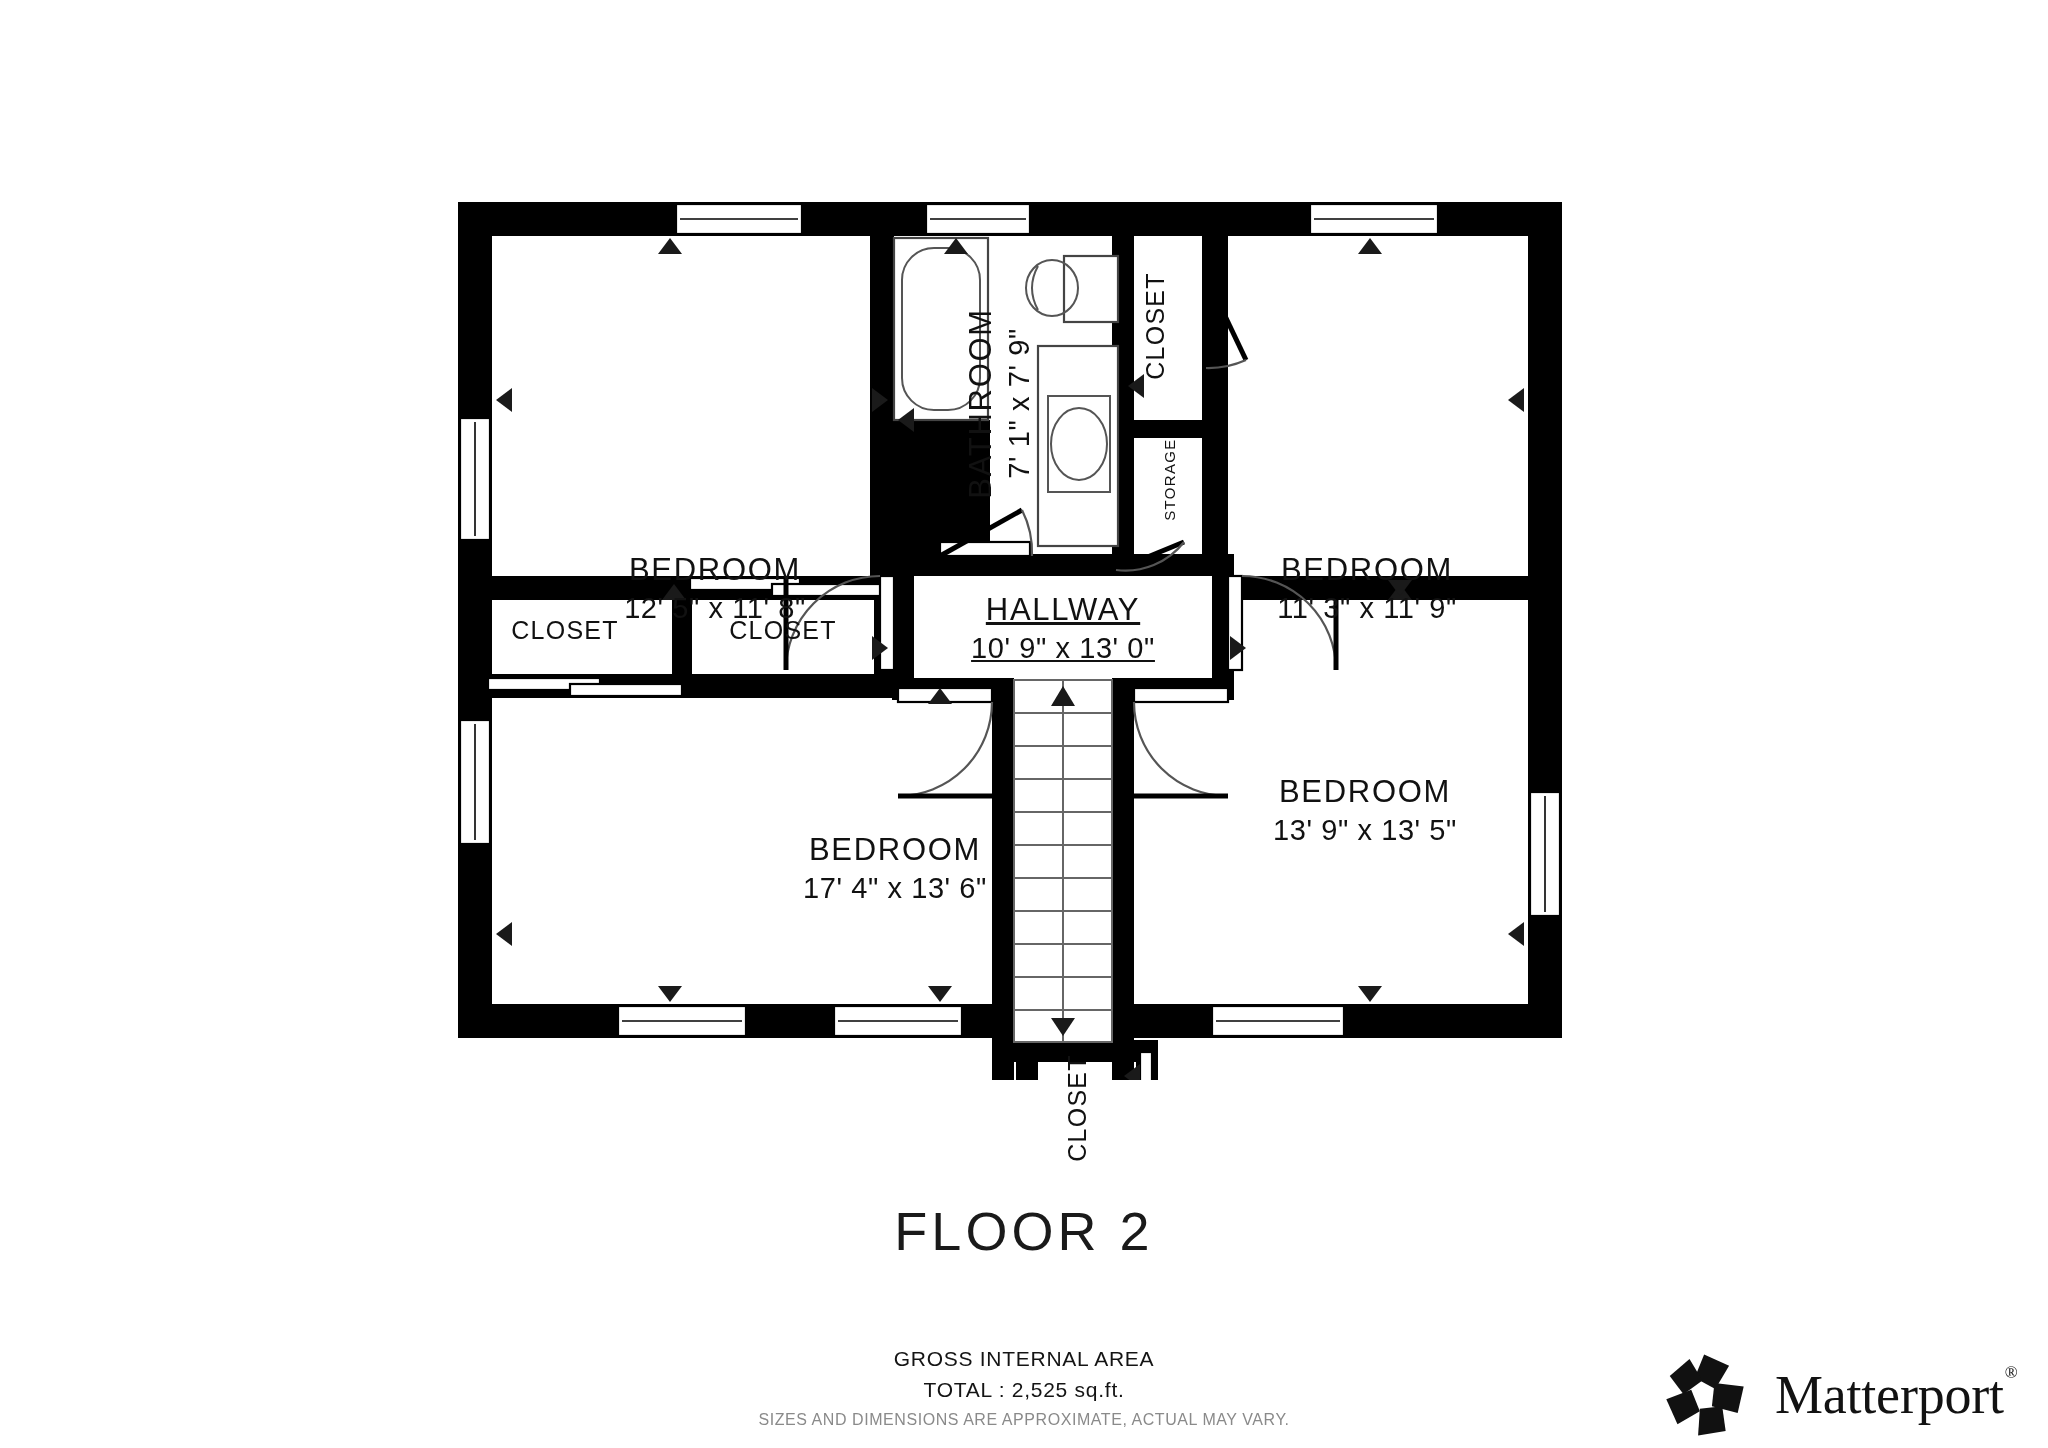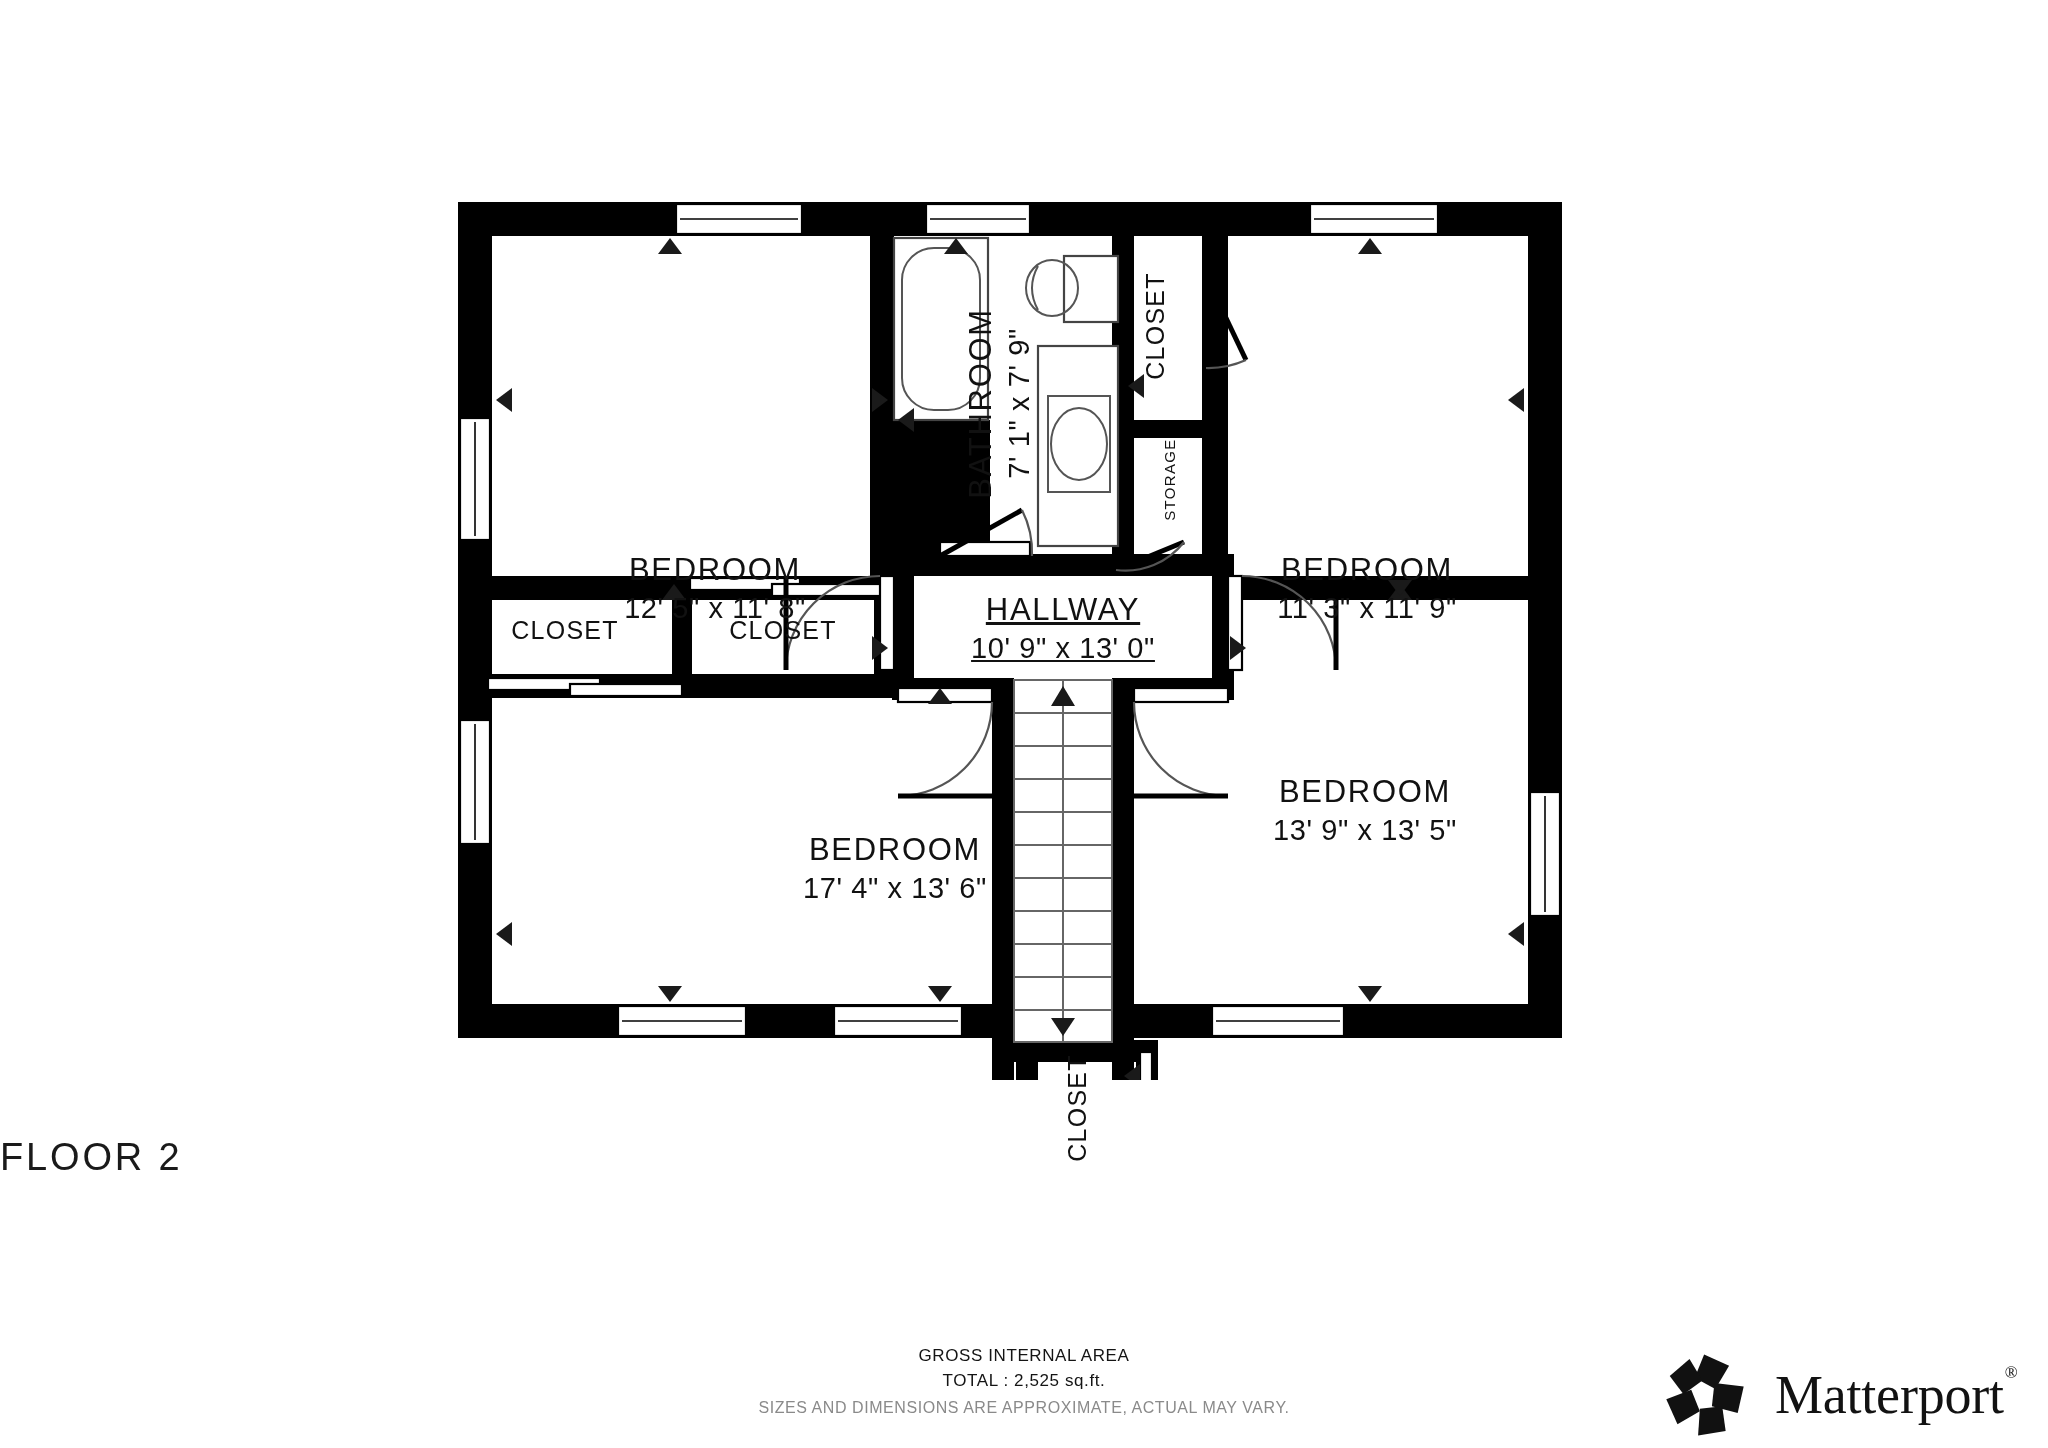--- a/index.html
+++ b/index.html
@@ -73,38 +73,38 @@
   .lbl.rot {
     transform-origin: 50% 50%;
     transform: rotate(-90deg);
   }
 
   
   #floor-title {
     position: absolute;
     left: 0;
     right: 0;
-    top: 1136px;
-    text-align: left;
-    font-size: 38px;
+    top: 1200px;
+    text-align: center;
+    font-size: 54px;
     letter-spacing: 0.075em;
     color: #1a1a1a;
   }
 
   
   #footer {
     position: absolute;
     left: 0;
     right: 0;
     top: 1343px;
     text-align: center;
   }
   #footer .f-line {
     display: block;
-    font-size: 17px;
+    font-size: 21px;
     letter-spacing: 0.035em;
     color: #141414;
     line-height: 1.48;
   }
   #footer .f-disclaimer {
     display: block;
     font-size: 16px;
     letter-spacing: 0.035em;
     color: #8a8a8a;
     line-height: 1.9;

